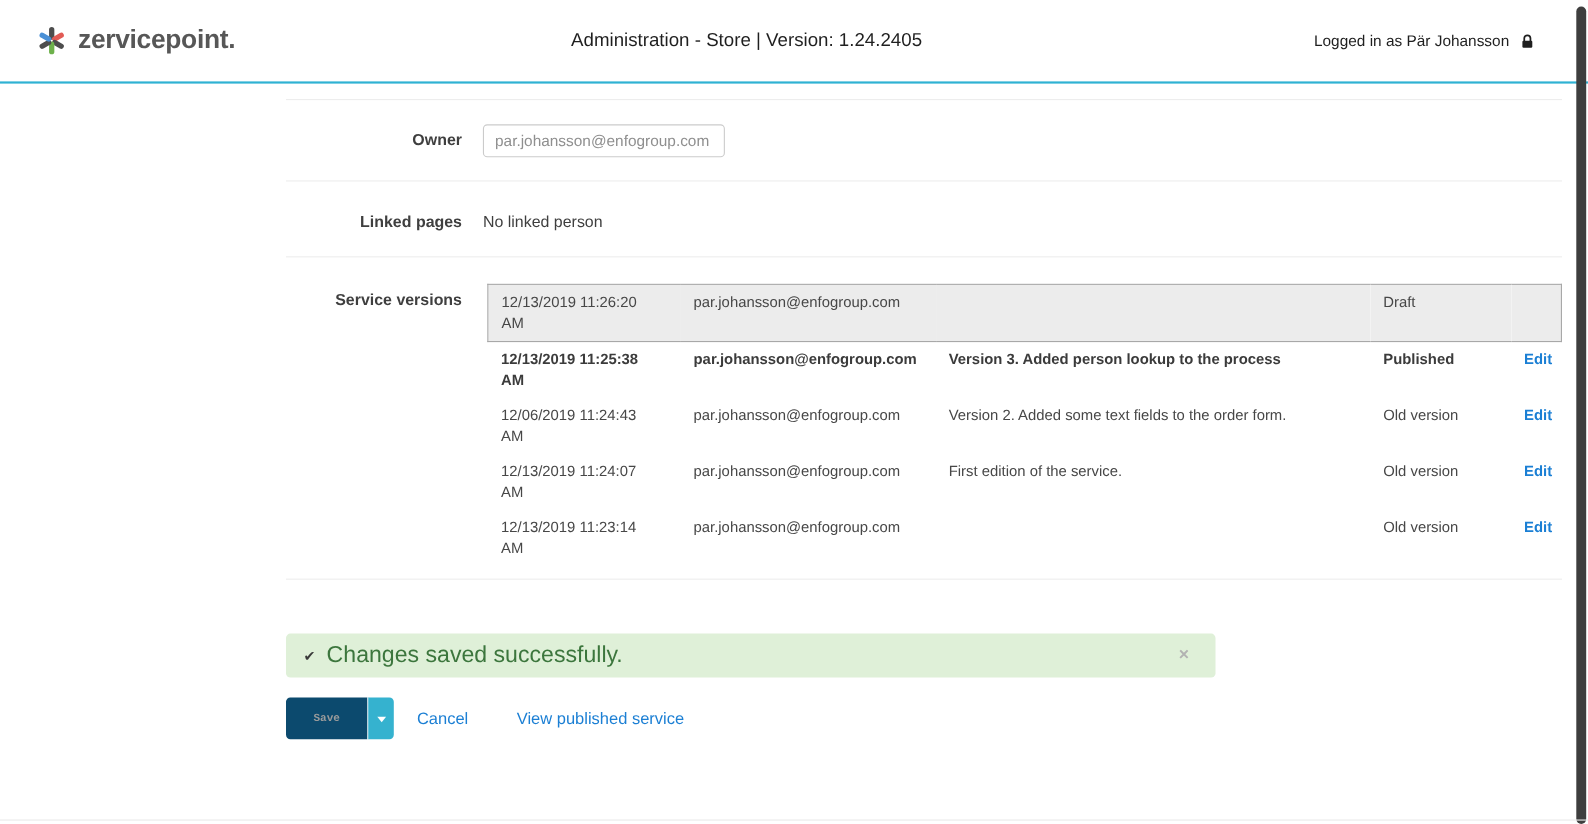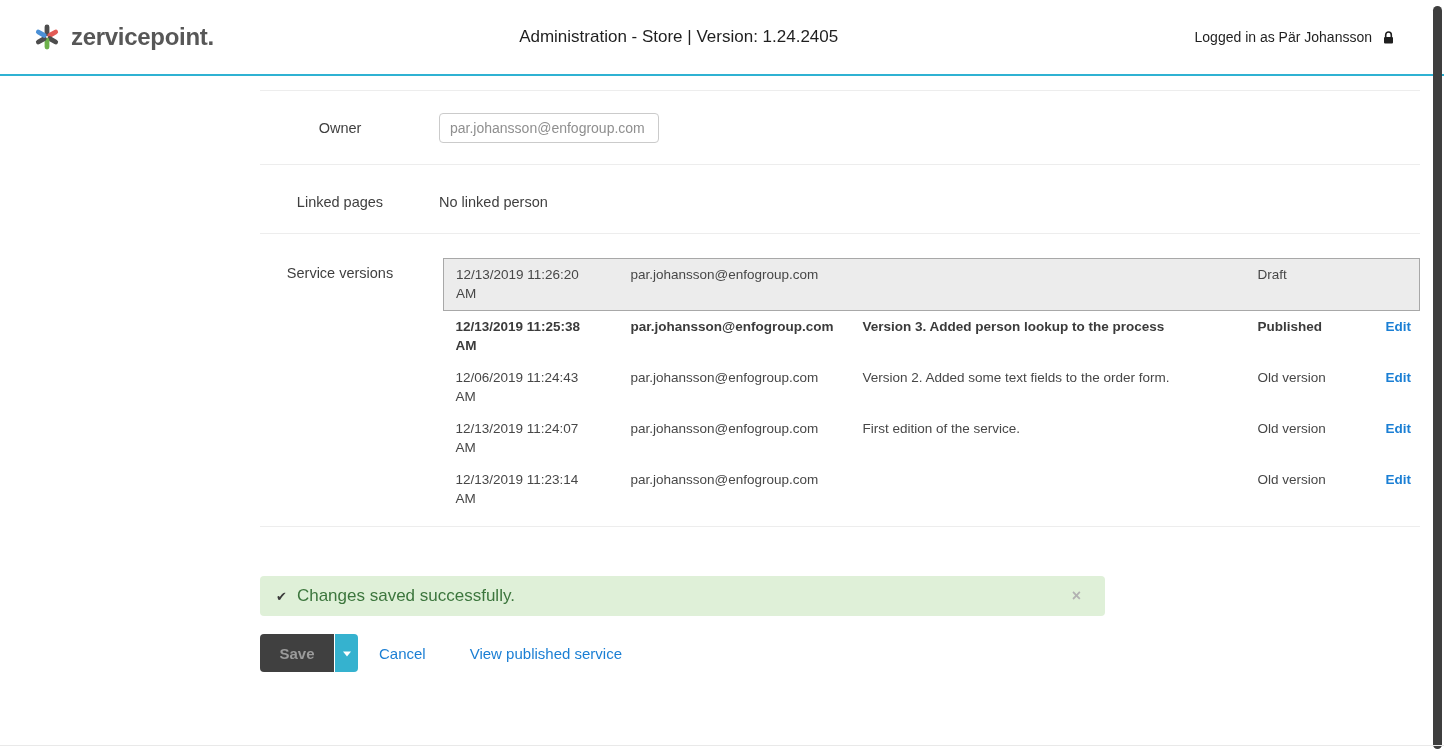--- a/index.html
+++ b/index.html
@@ -43,21 +43,21 @@
   .divider-4 { margin: 11px 0 0; }
 
   .form-row {
     display: grid;
     grid-template-columns: 160px 1fr;
     column-gap: 19px;
     align-items: center;
     margin-bottom: 20px;
   }
   .form-row.top-align { align-items: start; margin-bottom: 0; gap: 23px; }
-  .form-label { text-align: center; font-size: 14.5px; color: #3f3f3f; }
+  .form-label { text-align: right; font-size: 14.5px; color: #3f3f3f; font-weight: bold; }
   .form-row.top-align .form-label { padding-top: 7px; }
   .text-input {
     width: 220px; height: 30px;
     border: 1px solid #cbcbcb; border-radius: 4px;
     padding: 0 10px;
     font-family: "Liberation Sans", sans-serif;
     font-size: 14px; color: #8f8f8f;
     outline: none; background: #fff;
   }
   .static-value { font-size: 14.5px; color: #3f3f3f; }
@@ -90,37 +90,37 @@
   .alert-success {
     margin-top: 49px;
     width: 845px; height: 40px;
     background: #dff0d8;
     border-radius: 4px;
     display: flex; align-items: center; gap: 10px;
     padding: 0 16px;
     position: relative;
   }
   .alert-check { color: #3a3a3a; font-size: 13px; }
-  .alert-text { color: #3c763d; font-size: 17px; }
+  .alert-text { color: #3c763d; font-size: 21px; }
   .alert-close {
     position: absolute; right: 18px; top: 50%; transform: translateY(-50%);
     color: #b2b2b2; font-size: 16px; font-weight: bold;
     background: none; border: none; cursor: pointer; line-height: 1;
     font-family: "Liberation Sans", sans-serif;
   }
 
   
   .actions { margin-top: 18px; display: flex; align-items: center; }
   .btn-group { display: inline-flex; }
   .btn-save {
     width: 74px; height: 38px;
-    background: #404040; color: #9b9b9b;
+    background: #0c4a6e; color: #9b9b9b;
     border: none; border-radius: 4px 0 0 4px;
-    font-family: Liberation Sans, sans-serif;
-    font-size: 15px; font-weight: bold;
+    font-family: Liberation Mono, monospace;
+    font-size: 10px; font-weight: bold;
     cursor: default;
   }
   .btn-caret {
     width: 24px; height: 38px;
     background: #35b2cf;
     border: none; border-left: 1px solid #ffffff;
     border-radius: 0 4px 4px 0;
     position: relative; cursor: pointer;
   }
   .caret-shape {

